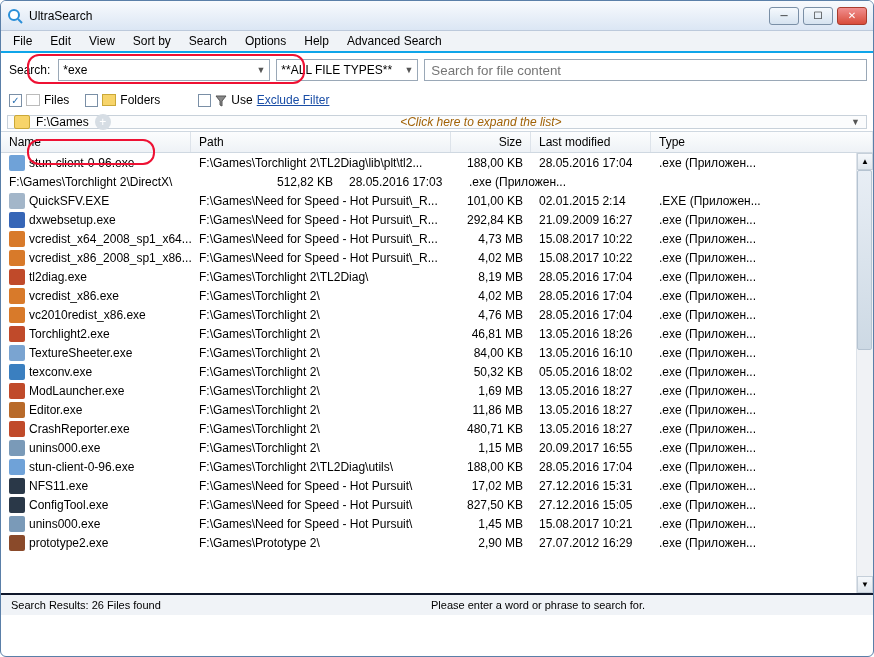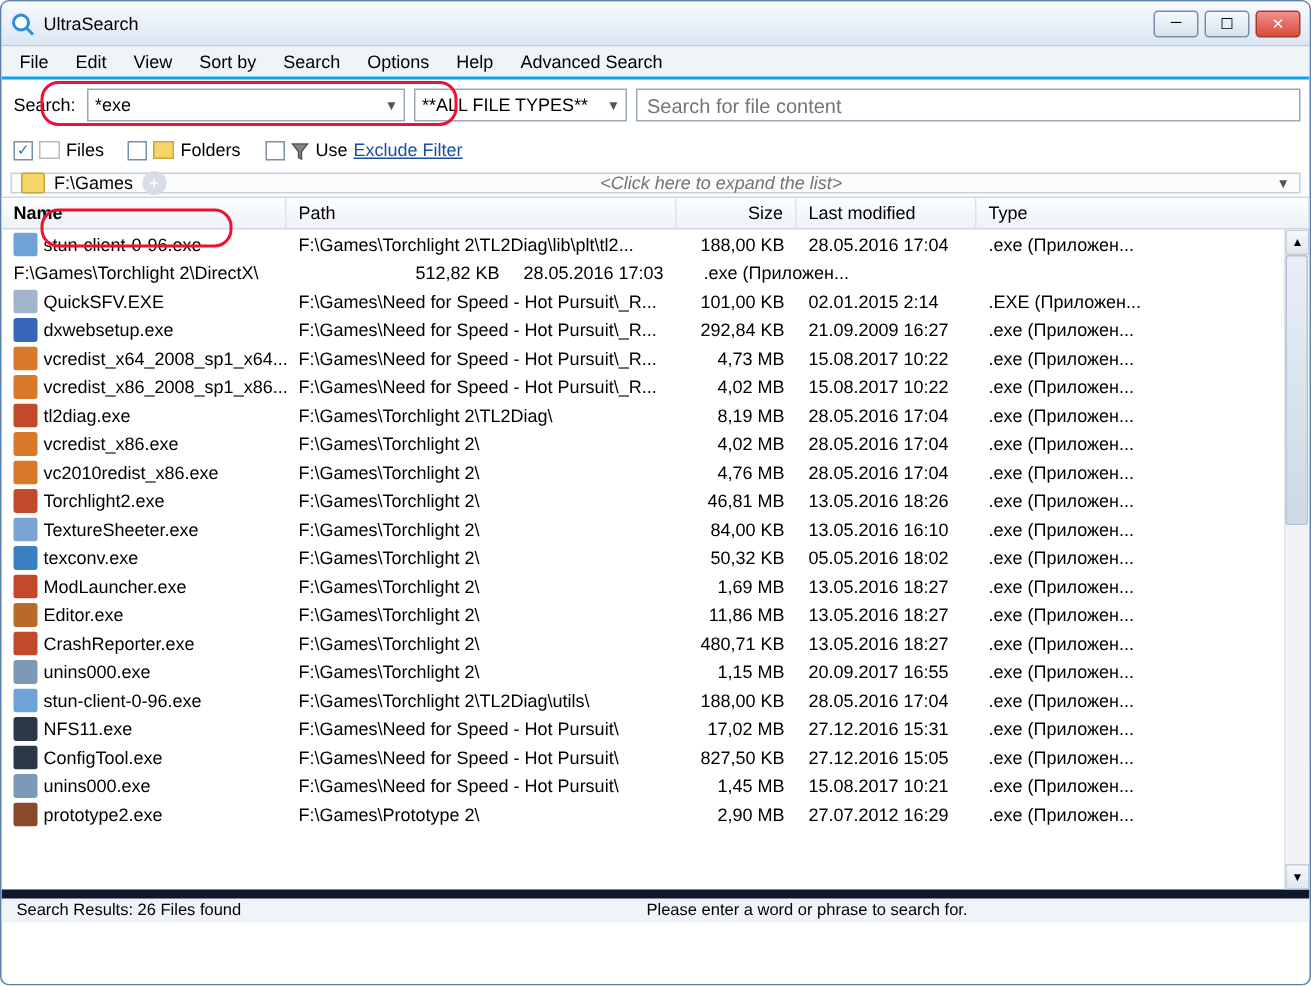--- a/index.html
+++ b/index.html
@@ -23,44 +23,44 @@
 .ring { position: absolute; border: 2px solid #e13; border-radius: 12px; pointer-events: none; }
 .ring1 { left: 26px; top: 53px; width: 278px; height: 30px; }
 .ring2 { left: 26px; top: 138px; width: 128px; height: 26px; }
 .filterrow { height: 26px; display: flex; align-items: center; padding: 0 8px; gap: 6px; }
 .cb { width: 13px; height: 13px; border: 1px solid #7a8fa6; background: #fff; display: inline-flex; align-items: center; justify-content: center; font-size: 10px; color: #2a6fb0; }
 .filterrow .seg { display: flex; align-items: center; gap: 4px; }
 .filterrow .link { color: #1a4ea6; text-decoration: underline; cursor: pointer; }
 .pathrow { height: 14px; border: 1px solid #c8d1da; margin: 2px 6px; display: flex; align-items: center; padding: 0 6px; gap: 6px; background: #fbfcfd; }
 .pathrow .folder-icon { width: 16px; height: 14px; background: #f7d46a; border: 1px solid #caa838; border-radius: 2px; }
 .pathrow .plus { width: 16px; height: 16px; border-radius: 50%; background: #d6dde4; color: #fff; display: flex; align-items: center; justify-content: center; font-size: 12px; }
-.pathrow .expand { flex: 1; text-align: center; color: #737373; font-style: italic; }
+.pathrow .expand { flex: 1; text-align: center; color: #a16207; font-style: italic; }
 .pathrow .arrow { font-size: 9px; color: #555; }
 .listhead { height: 22px; background: linear-gradient(#fcfdfe, #eef2f6); border-top: 1px solid #cfd8e1; border-bottom: 1px solid #cfd8e1; display: flex; }
 .listhead .col { padding: 3px 8px; border-right: 1px solid #dde3ea; }
-.col-name { width: 190px; font-weight: bold; }
+.col-name { width: 190px; }
 .col-path { width: 260px; }
 .col-size { width: 80px; text-align: right; }
 .col-date { width: 120px; }
 .col-type { flex: 1; }
 .listbody { height: 440px; overflow: hidden; position: relative; }
 .row { height: 19px; display: flex; align-items: center; padding: 0; }
 .row .cell { padding: 0 8px; white-space: nowrap; overflow: hidden; text-overflow: ellipsis; }
 .row .c-name { width: 190px; display: flex; align-items: center; gap: 4px; }
 .row .c-path { width: 260px; }
 .row .c-size { width: 80px; text-align: right; }
 .row .c-date { width: 120px; }
 .row .c-type { flex: 1; }
 .ico { width: 16px; height: 16px; flex-shrink: 0; border-radius: 2px; display: flex; align-items: center; justify-content: center; font-size: 9px; color: #fff; }
 .scroll { position: absolute; right: 0; top: 0; width: 17px; height: 100%; background: #f0f2f5; border-left: 1px solid #dde3ea; }
 .scroll .btn { height: 17px; background: linear-gradient(#f5f8fb, #e0e7ee); border: 1px solid #c5cfd9; display: flex; align-items: center; justify-content: center; font-size: 8px; }
 .scroll .track { position: absolute; top: 17px; bottom: 17px; width: 100%; }
 .scroll .thumb { position: absolute; top: 0; width: 15px; height: 180px; background: linear-gradient(#e8eef5, #cdd9e4); border: 1px solid #b5c3d1; border-radius: 2px; }
 .scroll .btn.bottom { position: absolute; bottom: 0; width: 100%; }
-.statusbar { height: 22px; background: #f0f3f7; border-top: 6px solid #0f172a; display: flex; align-items: center; padding: 0 10px; font-size: 11px; }
+.statusbar { height: 22px; background: #f0f3f7; border-top: 2px solid #0f172a; display: flex; align-items: center; padding: 0 10px; font-size: 11px; }
 .statusbar .s1 { width: 420px; }
 .statusbar .s2 { flex: 1; }
 .sm-icon { width: 14px; height: 12px; background: #f7d46a; border: 1px solid #caa838; }
 .funnel { width: 12px; height: 12px; }
 </style>
 </head>
 <body>
 
 <div class="window">
 
@@ -105,21 +105,21 @@
     <div class="seg">
       <span class="cb">✓</span>
       <span class="sm-icon" style="background:#fff;border-color:#bbb;"></span>
       <span>Files</span>
     </div>
     <div class="seg" style="margin-left:10px;">
       <span class="cb"></span>
       <span class="sm-icon"></span>
       <span>Folders</span>
     </div>
-    <div class="seg" style="margin-left:11px;align-items:flex-end;">
+    <div class="seg" style="margin-left:32px;align-items:flex-end;">
       <span class="cb"></span>
       <svg class="funnel" viewBox="0 0 12 12">
           <path d="M1 1 L11 1 L7 6 L7 11 L5 10 L5 6 Z" fill="#888" stroke="#555"></path>
         </svg>
       <span>Use</span>
       <span class="link">Exclude Filter</span>
     </div>
   </div>
 
   <div class="pathrow">

